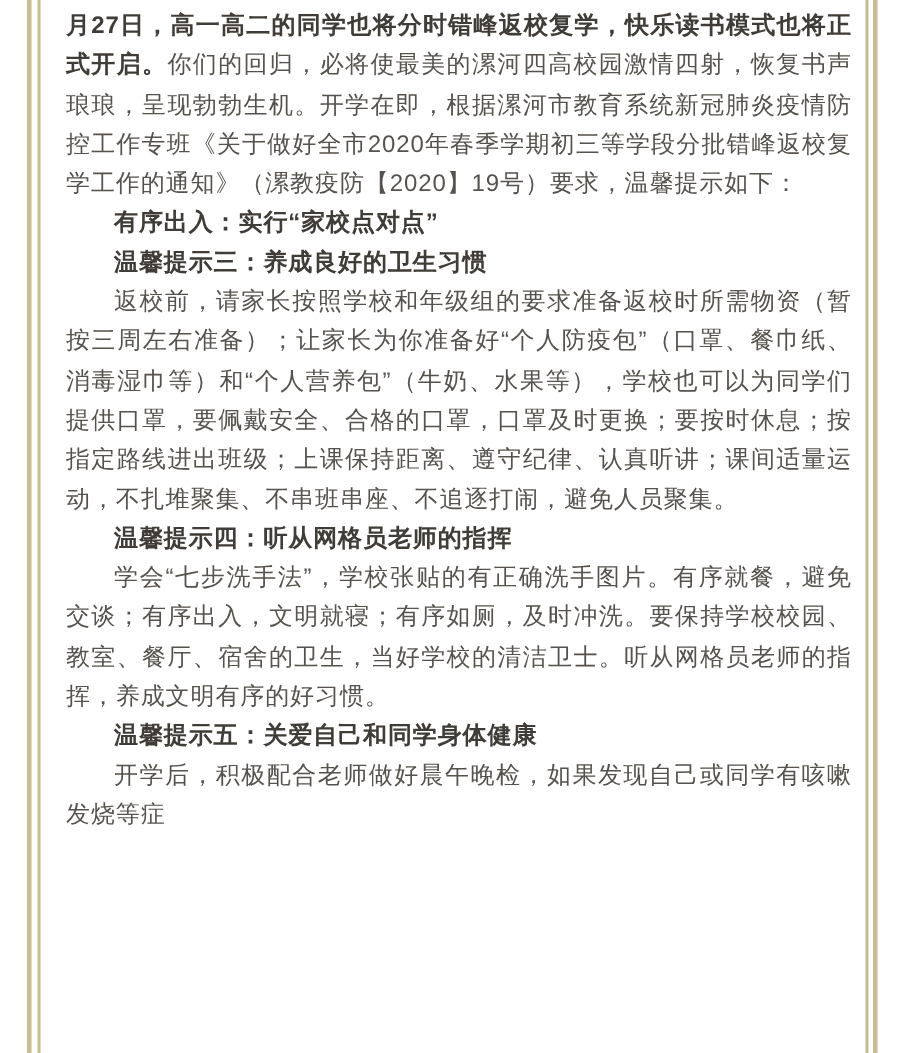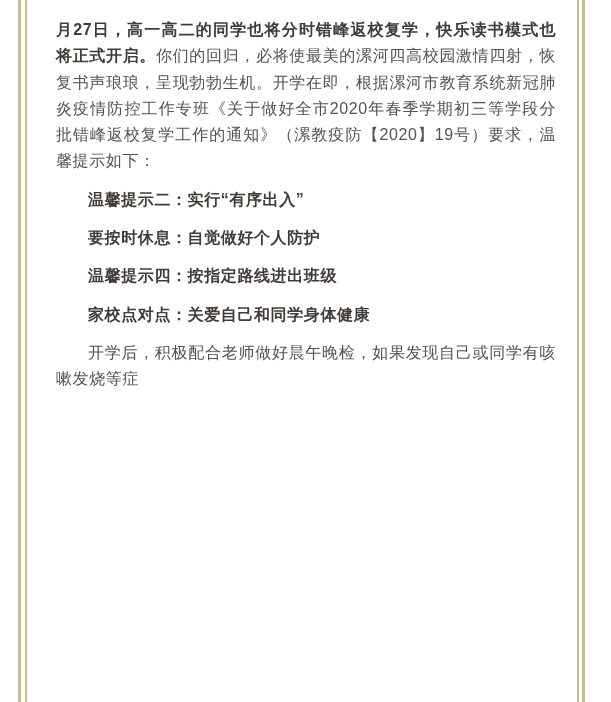--- a/index.html
+++ b/index.html
@@ -32,21 +32,21 @@
     top: 5px;
     width: 524px;
     font-size: 16px;
     line-height: 26.3px;
     letter-spacing: 0.6px;
     color: #56524d;
     text-align: justify;
     text-justify: inter-ideograph;
   }
   .article-body p {
-    margin: 12px;
+    margin: 0;
     padding: 0;
   }
   .article-body p.indent {
     text-indent: 2em;
   }
   .article-body .bold,
   .article-body p.heading {
     font-weight: bold;
     color: #403c37;
   }
@@ -54,18 +54,20 @@
 </head>
 <body>
 
 <div class="vline left-outer"></div>
 <div class="vline left-inner"></div>
 <div class="vline right-inner"></div>
 <div class="vline right-outer"></div>
 
 <div class="article-body">
     <p class=""><span class="bold">月27日，高一高二的同学也将分时错峰返校复学，快乐读书模式也将正式开启。</span><span>你们的回归，必将使最美的漯河四高校园激情四射，恢复书声琅琅，呈现勃勃生机。开学在即，根据漯河市教育系统新冠肺炎疫情防控工作专班《关于做好全市2020年春季学期初三等学段分批错峰返校复学工作的通知》（漯教疫防【2020】19号）要求，温馨提示如下：</span></p>
-    <p class="indent heading"><span class="bold">温馨提示二：实行“有序出入”</span></p>
-    <p class="indent heading"><span class="bold">要按时休息：自觉做好个人防护</span></p>
-    <p class="indent heading"><span class="bold">温馨提示四：按指定路线进出班级</span></p>
-    <p class="indent heading"><span class="bold">家校点对点：关爱自己和同学身体健康</span></p>
+    <p class="indent heading"><span class="bold">有序出入：实行“家校点对点”</span></p>
+    <p class="indent heading"><span class="bold">温馨提示三：养成良好的卫生习惯</span></p>
+    <p class="indent"><span>返校前，请家长按照学校和年级组的要求准备返校时所需物资（暂按三周左右准备）；让家长为你准备好“个人防疫包”（口罩、餐巾纸、消毒湿巾等）和“个人营养包”（牛奶、水果等），学校也可以为同学们提供口罩，要佩戴安全、合格的口罩，口罩及时更换；要按时休息；按指定路线进出班级；上课保持距离、遵守纪律、认真听讲；课间适量运动，不扎堆聚集、不串班串座、不追逐打闹，避免人员聚集。</span></p>
+    <p class="indent heading"><span class="bold">温馨提示四：听从网格员老师的指挥</span></p>
+    <p class="indent"><span>学会“七步洗手法”，学校张贴的有正确洗手图片。有序就餐，避免交谈；有序出入，文明就寝；有序如厕，及时冲洗。要保持学校校园、教室、餐厅、宿舍的卫生，当好学校的清洁卫士。听从网格员老师的指挥，养成文明有序的好习惯。</span></p>
+    <p class="indent heading"><span class="bold">温馨提示五：关爱自己和同学身体健康</span></p>
     <p class="indent"><span>开学后，积极配合老师做好晨午晚检，如果发现自己或同学有咳嗽发烧等症</span></p>
   </div>
 
 </body></html>

